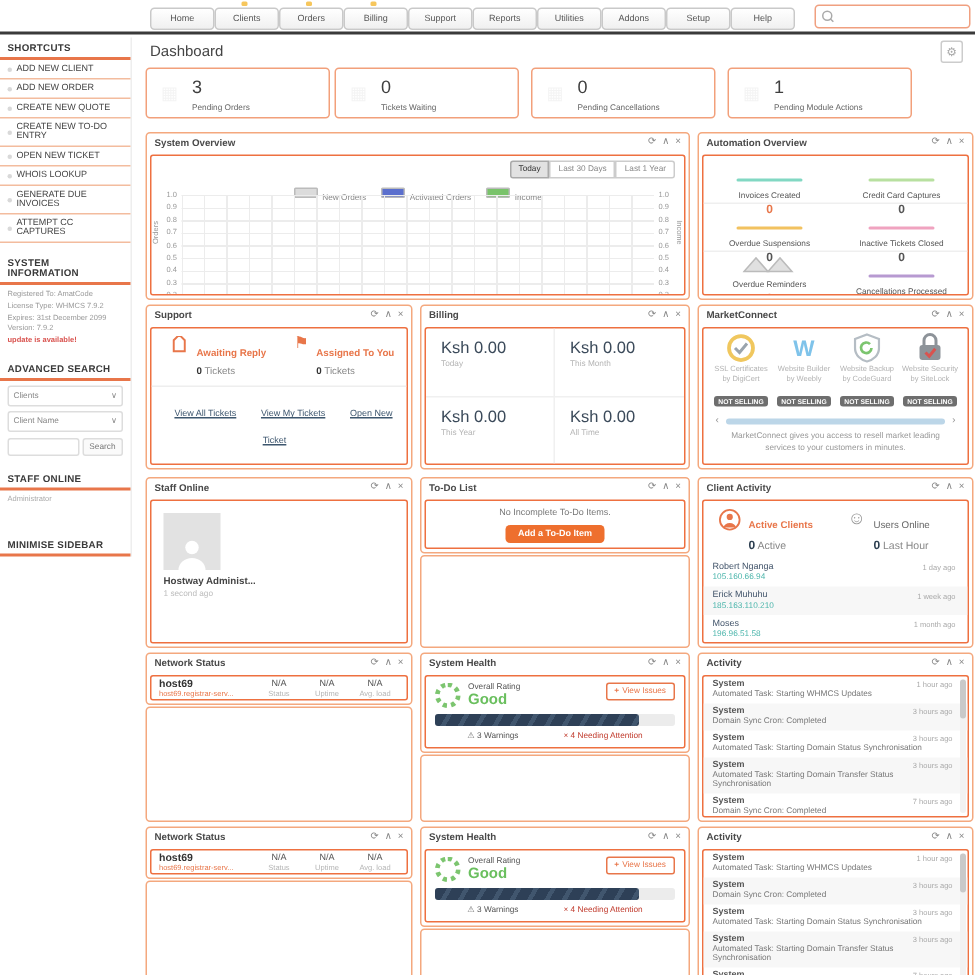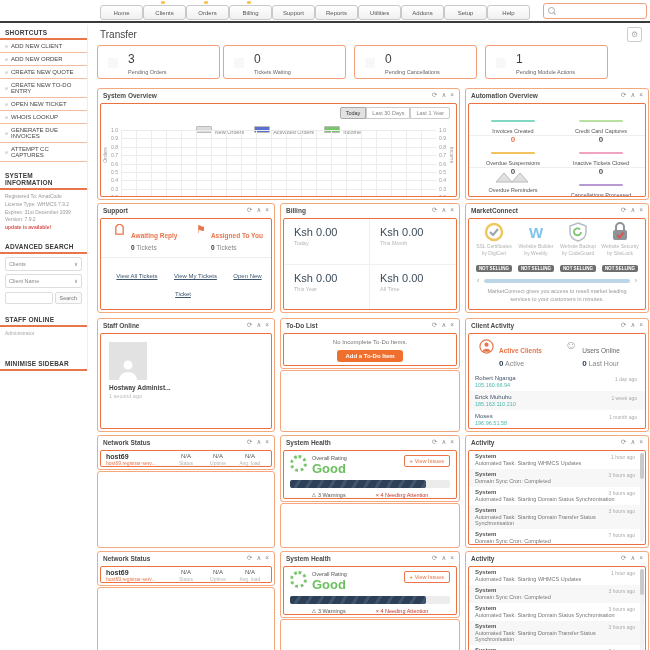--- a/index.html
+++ b/index.html
@@ -133,21 +133,21 @@
   .net-host{width:64px}
   .net-h1{font-size:7px;font-weight:bold;color:#333}
   .net-h2{font-size:5px;color:#e8764a;cursor:pointer}
   .net-col{flex:1;text-align:center}
   .net-v{font-size:6px;color:#555}
   .net-l{font-size:5px;color:#b5b5b5;margin-top:1px}
   
   .sy-top{display:flex;align-items:flex-start;padding:4px 6px 0;position:relative}
   .donut{width:11px;height:11px;border:3px dotted #7cc56f;border-radius:50%;margin-right:5px;flex:none}
   .sy-lbl{font-size:5.5px;color:#555}
-  .sy-good{font-size:13px;font-weight:bold;color:#6abf5e}
+  .sy-good{font-size:10px;font-weight:bold;color:#6abf5e}
   .sy-btn{position:absolute;right:6px;top:4px;border:1px solid #e8764a;border-radius:2px;color:#e8764a;
           font-size:5.5px;padding:2px 5px;background:#fff;cursor:pointer}
   .sy-btn b{font-weight:bold;margin-right:2px}
   .pg{height:8px;background:#ececec;border-radius:2px;margin:4px 6px 0}
   .pg i{display:block;height:100%;width:85%;border-radius:2px;
         background:repeating-linear-gradient(120deg,#2e4057 0 7px,#41566e 7px 10px)}
   .sy-stats{display:flex;justify-content:center;gap:30px;margin-top:4px}
   .sy-warn{font-size:5.5px;color:#555}
   .sy-warn .wic{color:#666}
   .sy-att{font-size:5.5px;color:#c0392b}
@@ -244,21 +244,21 @@
       <span class="sbtn">Search</span>
     </div>
 
     <div class="sh" style="margin-top:8px">STAFF ONLINE</div>
     <div class="staffname">Administrator</div>
 
     <div class="sh" style="margin-top:10px">MINIMISE SIDEBAR</div>
   </div>
 
   <div class="main">
-    <div class="pagetitle">Transfer</div>
+    <div class="pagetitle">Dashboard</div>
     <div class="gearbtn">
         <span>⚙</span>
       </div>
 
     <div class="stat" style="left:3px">
       <span class="stat-icon">▦</span>
       <span><span class="stat-val">3</span>
       <div class="stat-lbl">Pending Orders</div></span>
     </div>
     <div class="stat" style="left:129px">

